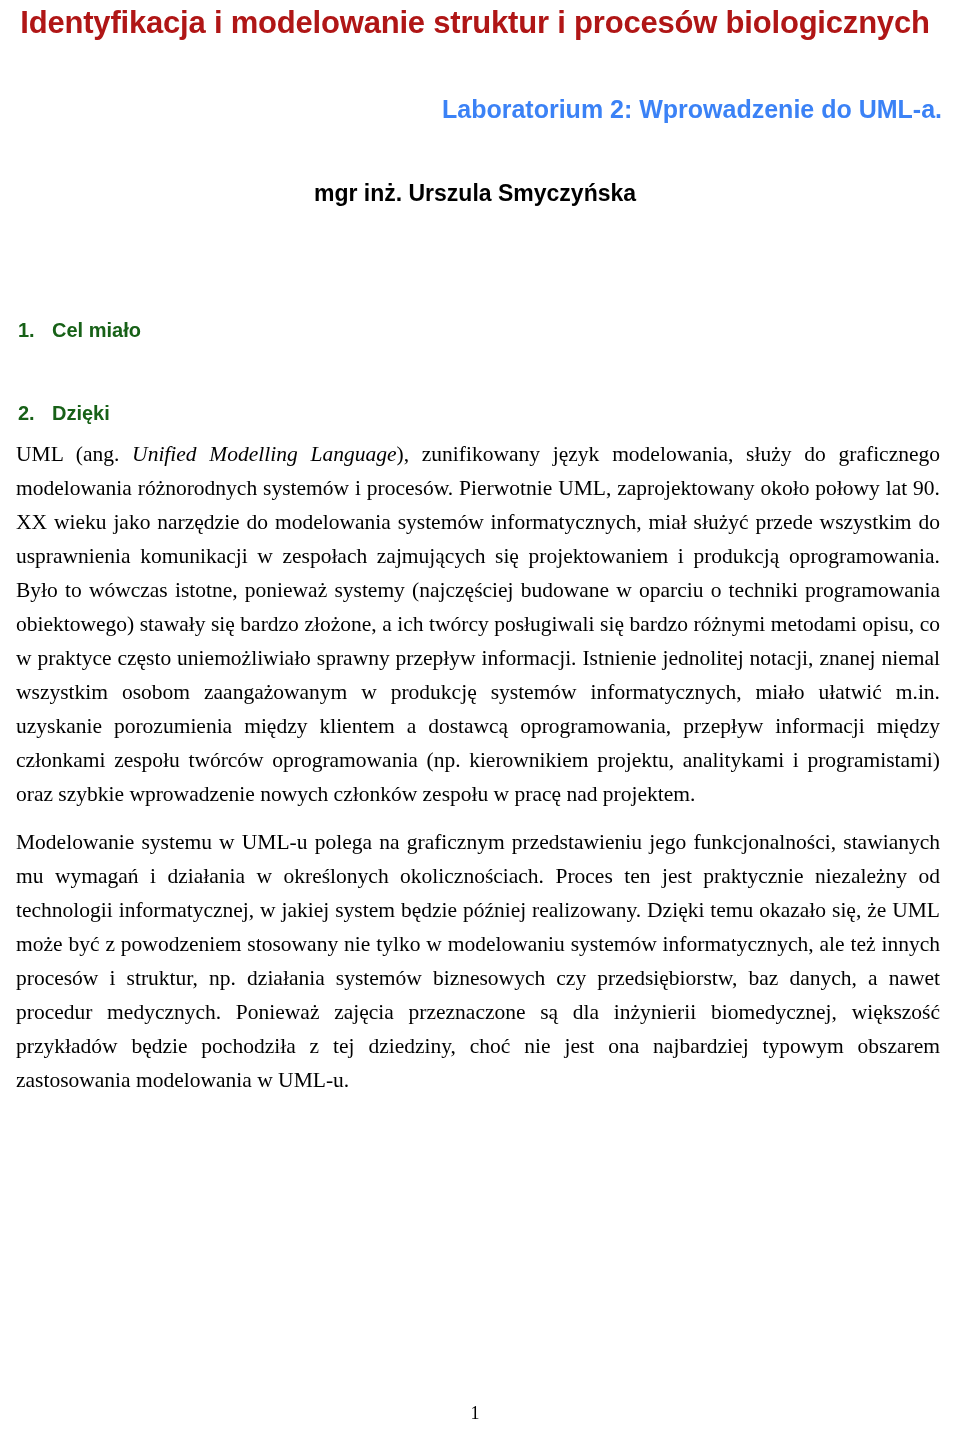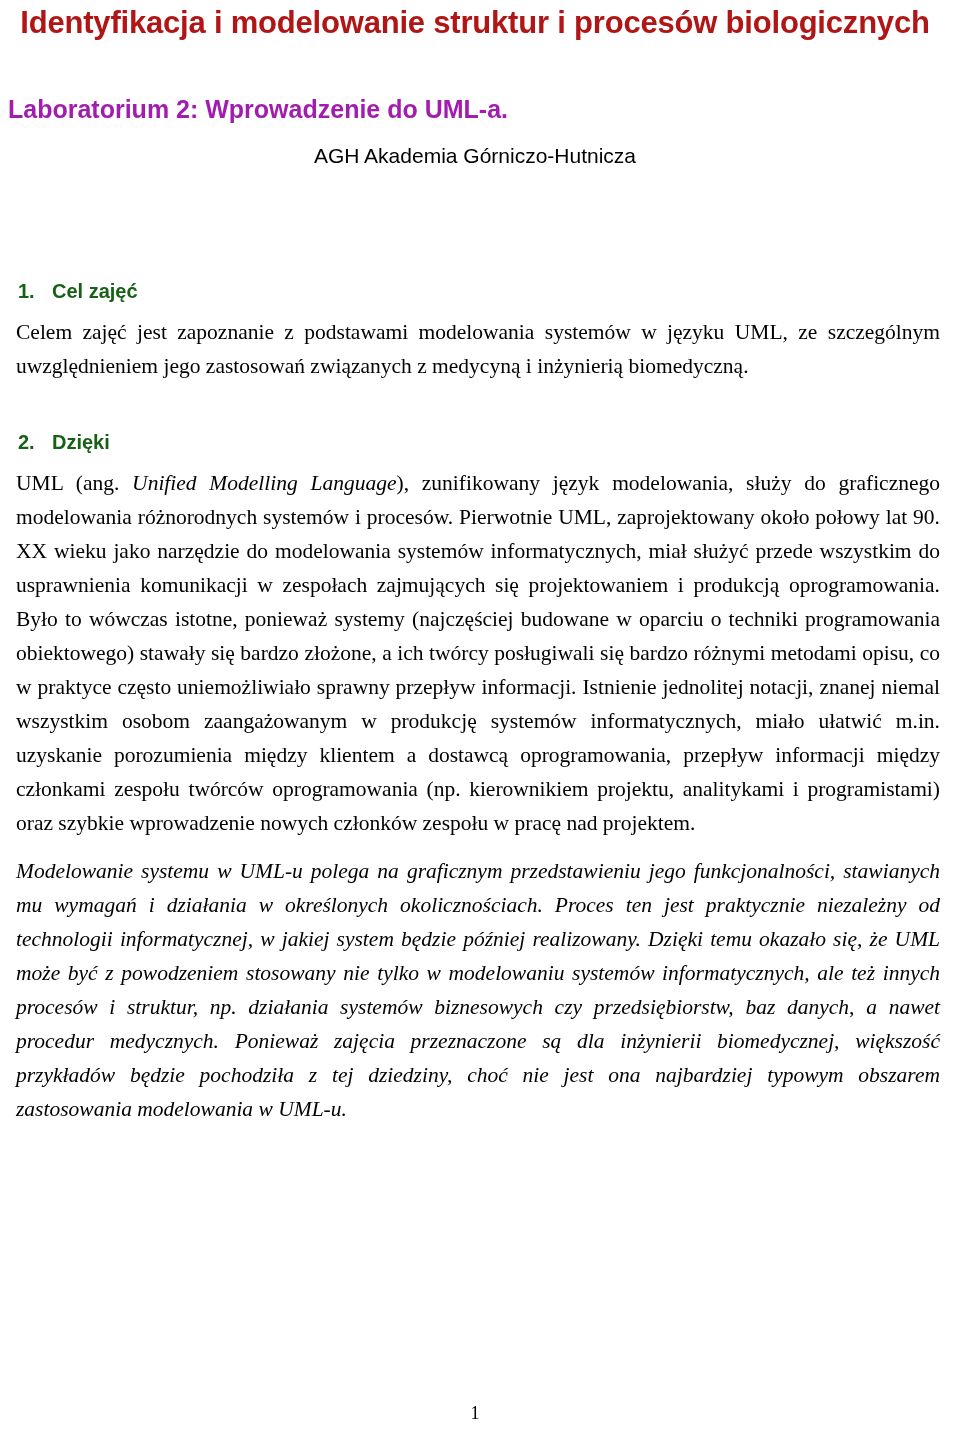--- a/index.html
+++ b/index.html
@@ -35,22 +35,22 @@
     margin: 0;
     padding-top: 6px;
     letter-spacing: -0.2px;
     white-space: nowrap;
   }
 
   .doc-subtitle {
     font-family: "Liberation Sans", "DejaVu Sans", sans-serif;
     font-weight: bold;
     font-size: 25px;
-    color: #a21caf;
-    text-align: left;
+    color: #3b82f6;
+    text-align: right;
     margin: 0;
     padding-top: 54px;
   }
 
   .doc-author {
     font-family: "Liberation Sans", "DejaVu Sans", sans-serif;
     font-weight: bold;
     font-size: 23px;
     color: #000000;
     text-align: center;
@@ -97,21 +97,20 @@
     line-height: 34px;
     text-align: justify;
     text-justify: inter-word;
     color: #000000;
     margin: 0;
     padding: 0 2px 0 8px;
     hyphens: none;
   }
   .body-text + .body-text {
     padding-top: 14px;
-    font-style: italic;
   }
   .body-text em {
   }
 
   
   .page-footer {
     position: absolute;
     left: 0;
     right: 0;
     bottom: 16px;
@@ -123,29 +122,28 @@
 </style>
 </head>
 <body>
 
 <div class="page">
 
   <h1 class="doc-title">Identyfikacja i modelowanie struktur i procesów biologicznych</h1>
 
   <h2 class="doc-subtitle">Laboratorium 2: Wprowadzenie do UML-a.</h2>
 
+  <p class="doc-author">mgr inż. Urszula Smyczyńska</p>
 
-  <p class="doc-affiliation">AGH Akademia Górniczo-Hutnicza</p>
 
   <section class="section section-1">
     <h3 class="section-heading">
       <span class="section-number">1.</span>
-      <span>Cel zajęć</span>
+      <span>Cel miało</span>
     </h3>
-    <p class="body-text">Celem zajęć jest zapoznanie z podstawami modelowania systemów w języku UML, ze szczególnym uwzględnieniem jego zastosowań związanych z medycyną i inżynierią biomedyczną.</p>
   </section>
 
   <section class="section section-2">
     <h3 class="section-heading">
       <span class="section-number">2.</span>
       <span>Dzięki</span>
     </h3>
 
     <p class="body-text">
       <span>UML (ang. </span><em>Unified Modelling Language</em><span>), zunifikowany język modelowania, służy do graficznego modelowania różnorodnych systemów i procesów. Pierwotnie UML, zaprojektowany około połowy lat 90. XX wieku jako narzędzie do modelowania systemów informatycznych, miał służyć przede wszystkim do usprawnienia komunikacji w zespołach zajmujących się projektowaniem i produkcją oprogramowania. Było to wówczas istotne, ponieważ systemy (najczęściej budowane w oparciu o techniki programowania obiektowego) stawały się bardzo złożone, a ich twórcy posługiwali się bardzo różnymi metodami opisu, co w praktyce często uniemożliwiało sprawny przepływ informacji. Istnienie jednolitej notacji, znanej niemal wszystkim osobom zaangażowanym w produkcję systemów informatycznych, miało ułatwić m.in. uzyskanie porozumienia między klientem a dostawcą oprogramowania, przepływ informacji między członkami zespołu twórców oprogramowania (np. kierownikiem projektu, analitykami i programistami) oraz szybkie wprowadzenie nowych członków zespołu w pracę nad projektem.</span>

